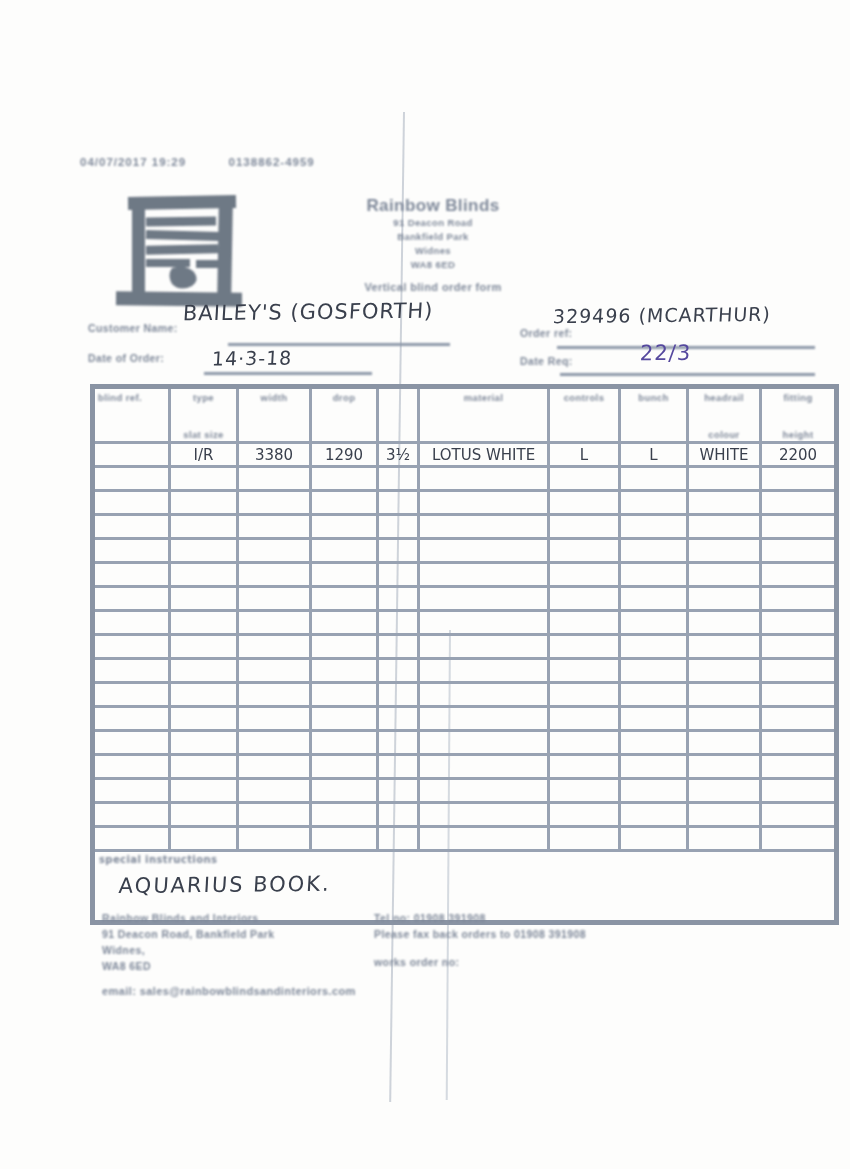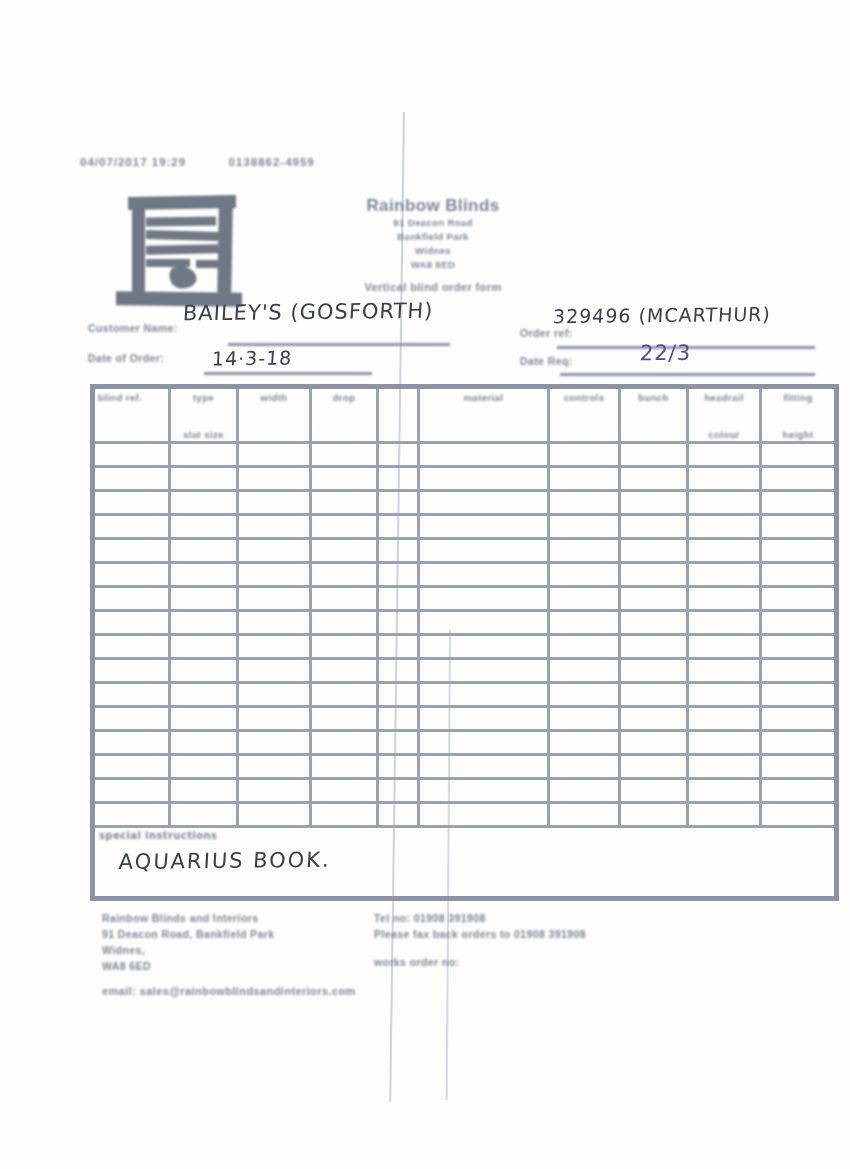--- a/index.html
+++ b/index.html
@@ -166,20 +166,32 @@
             <div class="hwrap">
               <span class="printed hlabel">fitting</span>
               <span class="printed hsub">height</span>
             </div>
           </th>
         </tr>
       </thead>
     <tbody>
         <tr>
           <td></td>
+          <td>I/R</td>
+          <td>3380</td>
+          <td>1290</td>
+          <td>3½</td>
+          <td>LOTUS WHITE</td>
+          <td>L</td>
+          <td>L</td>
+          <td>WHITE</td>
+          <td>2200</td>
+        </tr>
+        <tr>
+          <td></td>
           <td></td>
           <td></td>
           <td></td>
           <td></td>
           <td></td>
           <td></td>
           <td></td>
           <td></td>
           <td></td>
         </tr>

